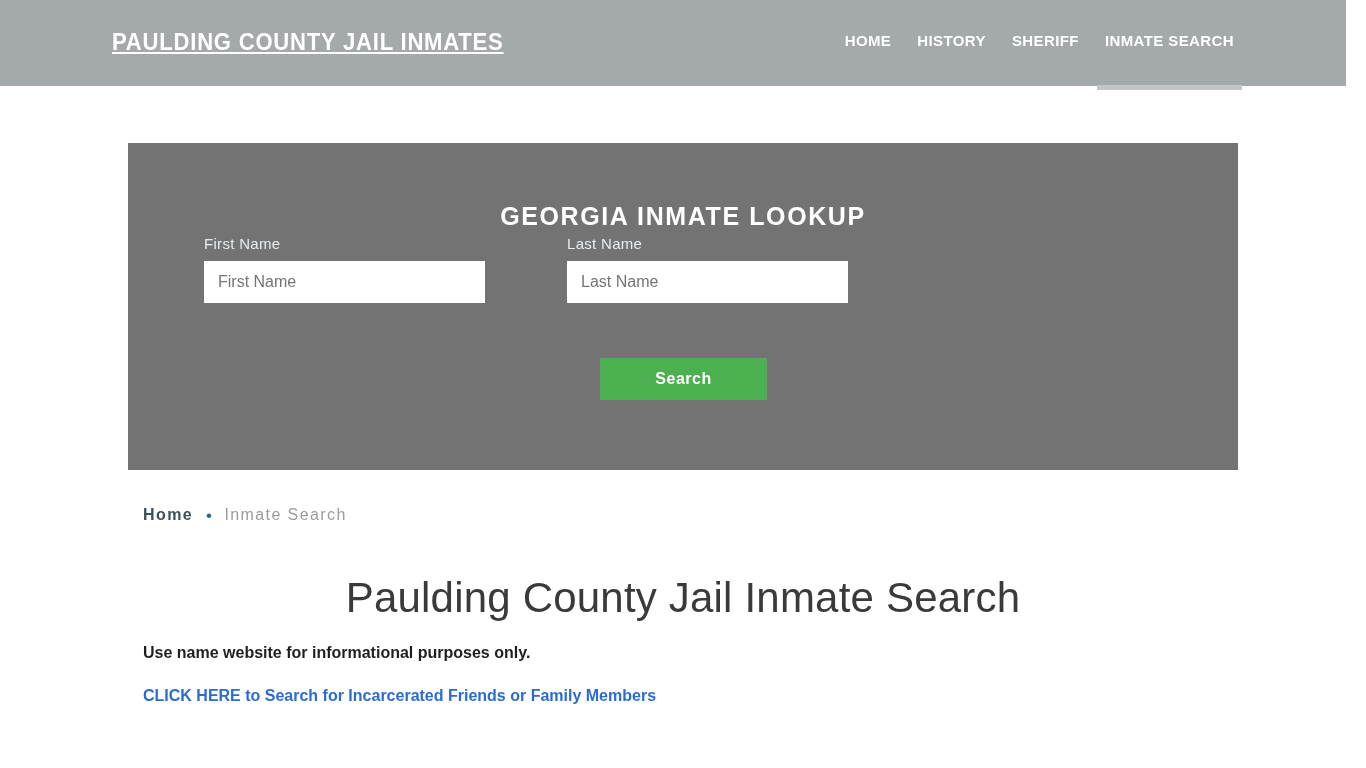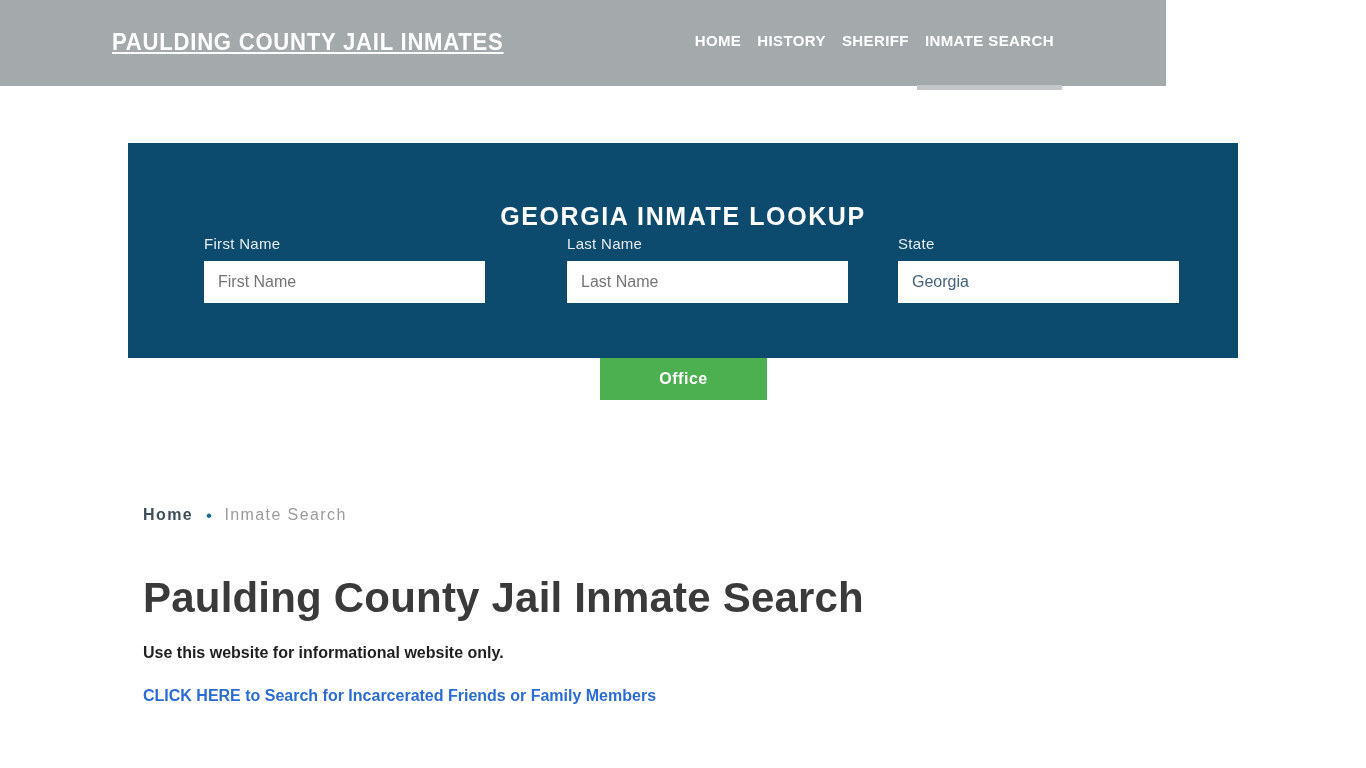--- a/index.html
+++ b/index.html
@@ -10,21 +10,21 @@
     height: 768px;
     overflow: hidden;
     background: #ffffff;
     font-family: "Liberation Sans", sans-serif;
   }
 
   
   .site-header {
     position: absolute;
     top: 0; left: 0;
-    width: 1166px;
+    width: 1346px;
     height: 86px;
     background: #a4a9ac;
   }
   .logo {
     position: absolute;
     left: 112px;
     top: 29px;
     font-family: "Liberation Sans Narrow", "Liberation Sans", sans-serif;
     font-size: 23px;
     font-weight: bold;
@@ -46,43 +46,43 @@
   .nav-item {
     position: relative;
     font-family: "Liberation Sans Narrow", "Liberation Sans", sans-serif;
     font-size: 15px;
     font-weight: bold;
     color: #ffffff;
     letter-spacing: 0.4px;
     text-transform: uppercase;
     white-space: nowrap;
     padding: 0 0 0 0;
-    margin-left: 16px;
+    margin-left: 26px;
     cursor: pointer;
     text-decoration: none;
   }
   .nav-item:first-child { margin-left: 0; }
   .nav-item.active::after {
     content: "";
     position: absolute;
     left: -8px;
     right: -8px;
     top: 53px;
     height: 5px;
     background: #c2c6c9;
   }
 
   
   .search-panel {
     position: absolute;
     left: 128px;
     top: 143px;
     width: 1110px;
-    height: 215px;
-    background: #0c4a6e;
+    height: 327px;
+    background: #737373;
   }
   .panel-title {
     position: absolute;
     left: 0; right: 0;
     top: 38px;
     text-align: center;
     font-family: "Liberation Sans Narrow", "Liberation Sans", sans-serif;
     font-size: 25px;
     font-weight: bold;
     color: #ffffff;
@@ -159,24 +159,25 @@
   .article {
     position: absolute;
     left: 143px;
     top: 575px;
     width: 1080px;
   }
   .page-title {
     margin: 0 0 22px 0;
     font-family: "Liberation Sans Narrow", "Liberation Sans", sans-serif;
     font-size: 42px;
-    font-weight: bold;
+    font-weight: normal;
     color: #3a3a3a;
     letter-spacing: 0.2px;
     line-height: 1.1;
+    text-align: center;
   }
   .para {
     margin: 0 0 22px 0;
     font-family: "Liberation Sans Narrow", "Liberation Sans", sans-serif;
     font-size: 16px;
     font-weight: bold;
     color: #1f1f1f;
     line-height: 1.3;
   }
   .link-cta {
@@ -210,32 +211,28 @@
   <div class="field field-fn">
     <label class="field-label">First Name</label>
     <input class="field-input" type="text" placeholder="First Name" style="">
   </div>
 
   <div class="field field-ln">
     <label class="field-label">Last Name</label>
     <input class="field-input" type="text" placeholder="Last Name" style="">
   </div>
 
-  <div class="field field-st">
-    <label class="field-label">State</label>
-    <div class="field-input filled">Georgia</div>
-  </div>
-
-  <button class="search-btn">Office</button>
+
+  <button class="search-btn">Search</button>
 </section>
 
 <div class="breadcrumb">
   <a class="crumb-home" href="#">Home</a>
   <span class="crumb-sep">•</span>
   <span class="crumb-current">Inmate Search</span>
 </div>
 
 <article class="article">
   <h1 class="page-title">Paulding County Jail Inmate Search</h1>
-  <p class="para">Use this website for informational website only.</p>
+  <p class="para">Use name website for informational purposes only.</p>
   <a class="link-cta" href="#">CLICK HERE to Search for Incarcerated Friends or Family Members</a>
 
 </article>
 
 </body></html>

